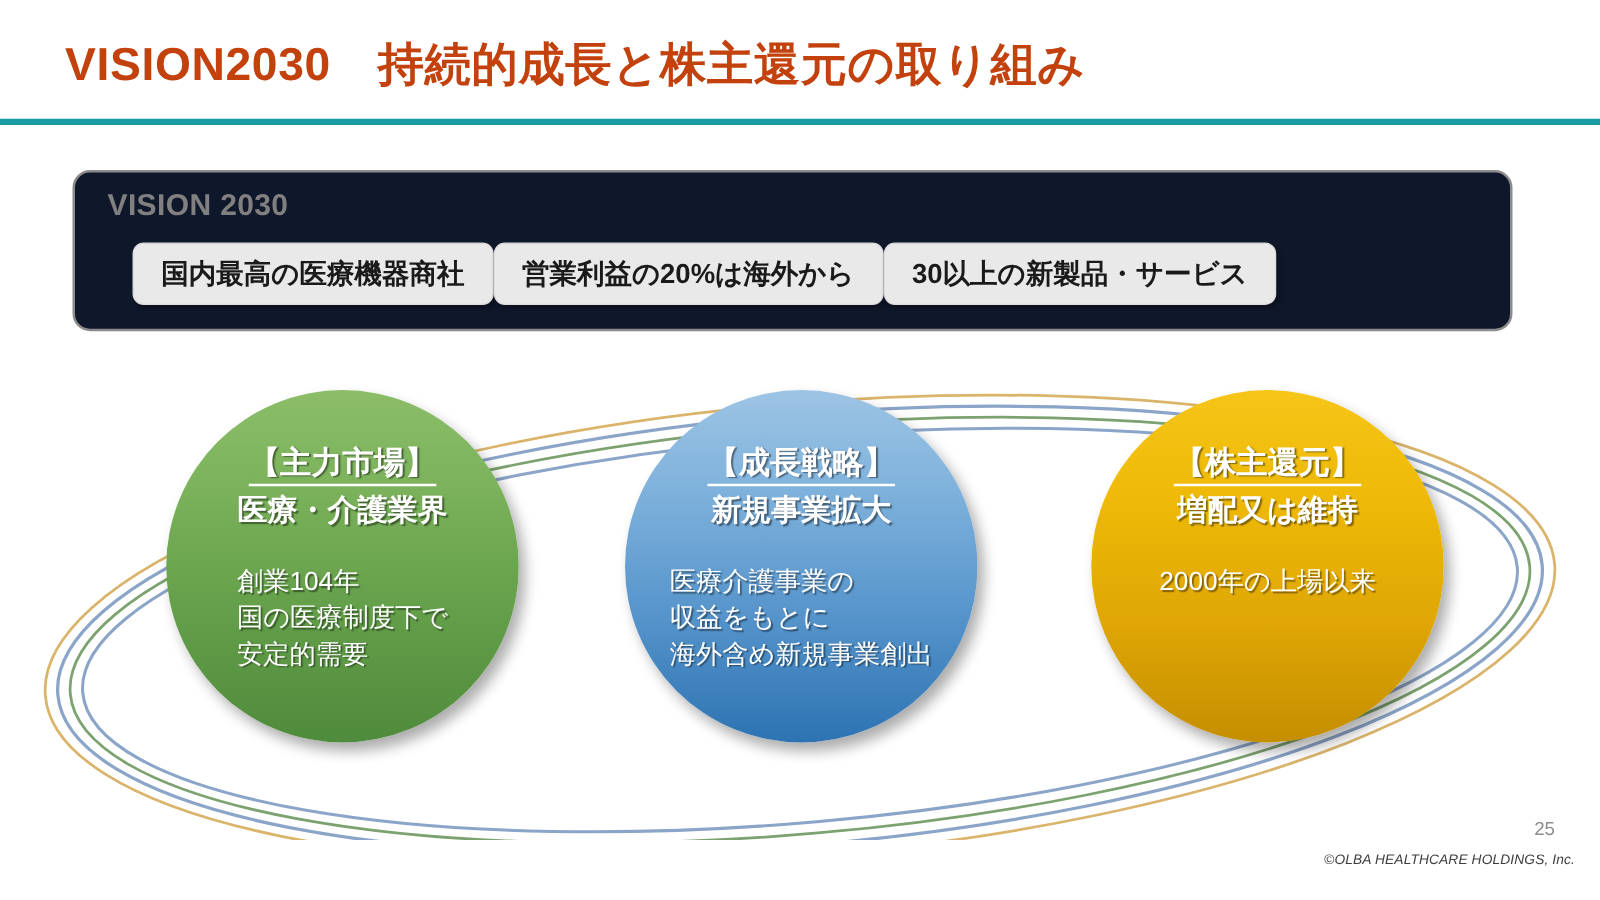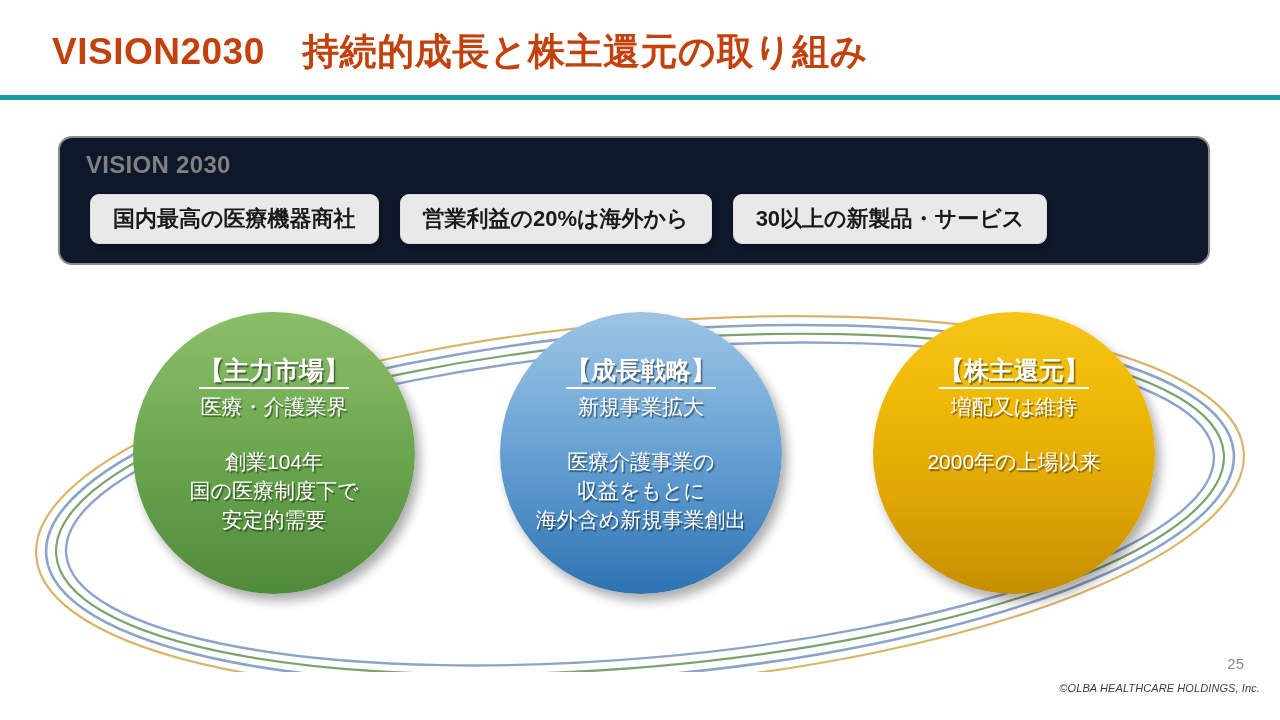--- a/index.html
+++ b/index.html
@@ -52,24 +52,23 @@
     position: absolute;
     left: 26px;
     top: 13px;
     font-size: 24px;
     font-weight: bold;
     color: #808080;
     letter-spacing: 0.3px;
   }
   .chip-row {
     position: absolute;
-    left: 30px;
+    left: 46px;
     top: 56px;
     display: flex;
-    gap: 21px;
   }
   .chip {
     background: #e9e9e9;
     border: 1px solid #dcdcdc;
     border-radius: 9px;
     height: 48px;
     display: flex;
     align-items: center;
     justify-content: center;
     padding: 0 22px;
@@ -94,21 +93,21 @@
     top: 0;
     width: 1280px;
     height: 400px;
   }
 
   .bubble {
     position: absolute;
     border-radius: 50%;
     box-shadow: 5px 7px 11px rgba(0,0,0,0.33);
     color: #ffffff;
-    text-align: center;
+    text-align: left;
     display: flex;
     flex-direction: column;
     align-items: center;
     justify-content: flex-start;
     text-shadow: 1.5px 1.5px 1px rgba(0,0,0,0.45);
   }
   .bubble-green {
     left: 133px;  top: 40px;  width: 282px; height: 282px;
     background: linear-gradient(180deg, #8cbd69 0%, #7cb35c 26%, #65a04a 60%, #4f8b3c 100%);
   }
@@ -122,22 +121,22 @@
   }
   .bubble-heading {
     margin-top: 44px;
     font-size: 25px;
     font-weight: bold;
     border-bottom: 2px solid #ffffff;
     line-height: 1.18;
     padding-bottom: 1px;
   }
   .bubble-subheading {
-    font-size: 21px;
-    font-weight: normal;
+    font-size: 24px;
+    font-weight: bold;
     line-height: 1.3;
     margin-top: 4px;
   }
   .bubble-body {
     margin-top: 28px;
     font-size: 21px;
     line-height: 1.38;
     font-weight: normal;
   }
   .bubble-body div { white-space: nowrap; }

